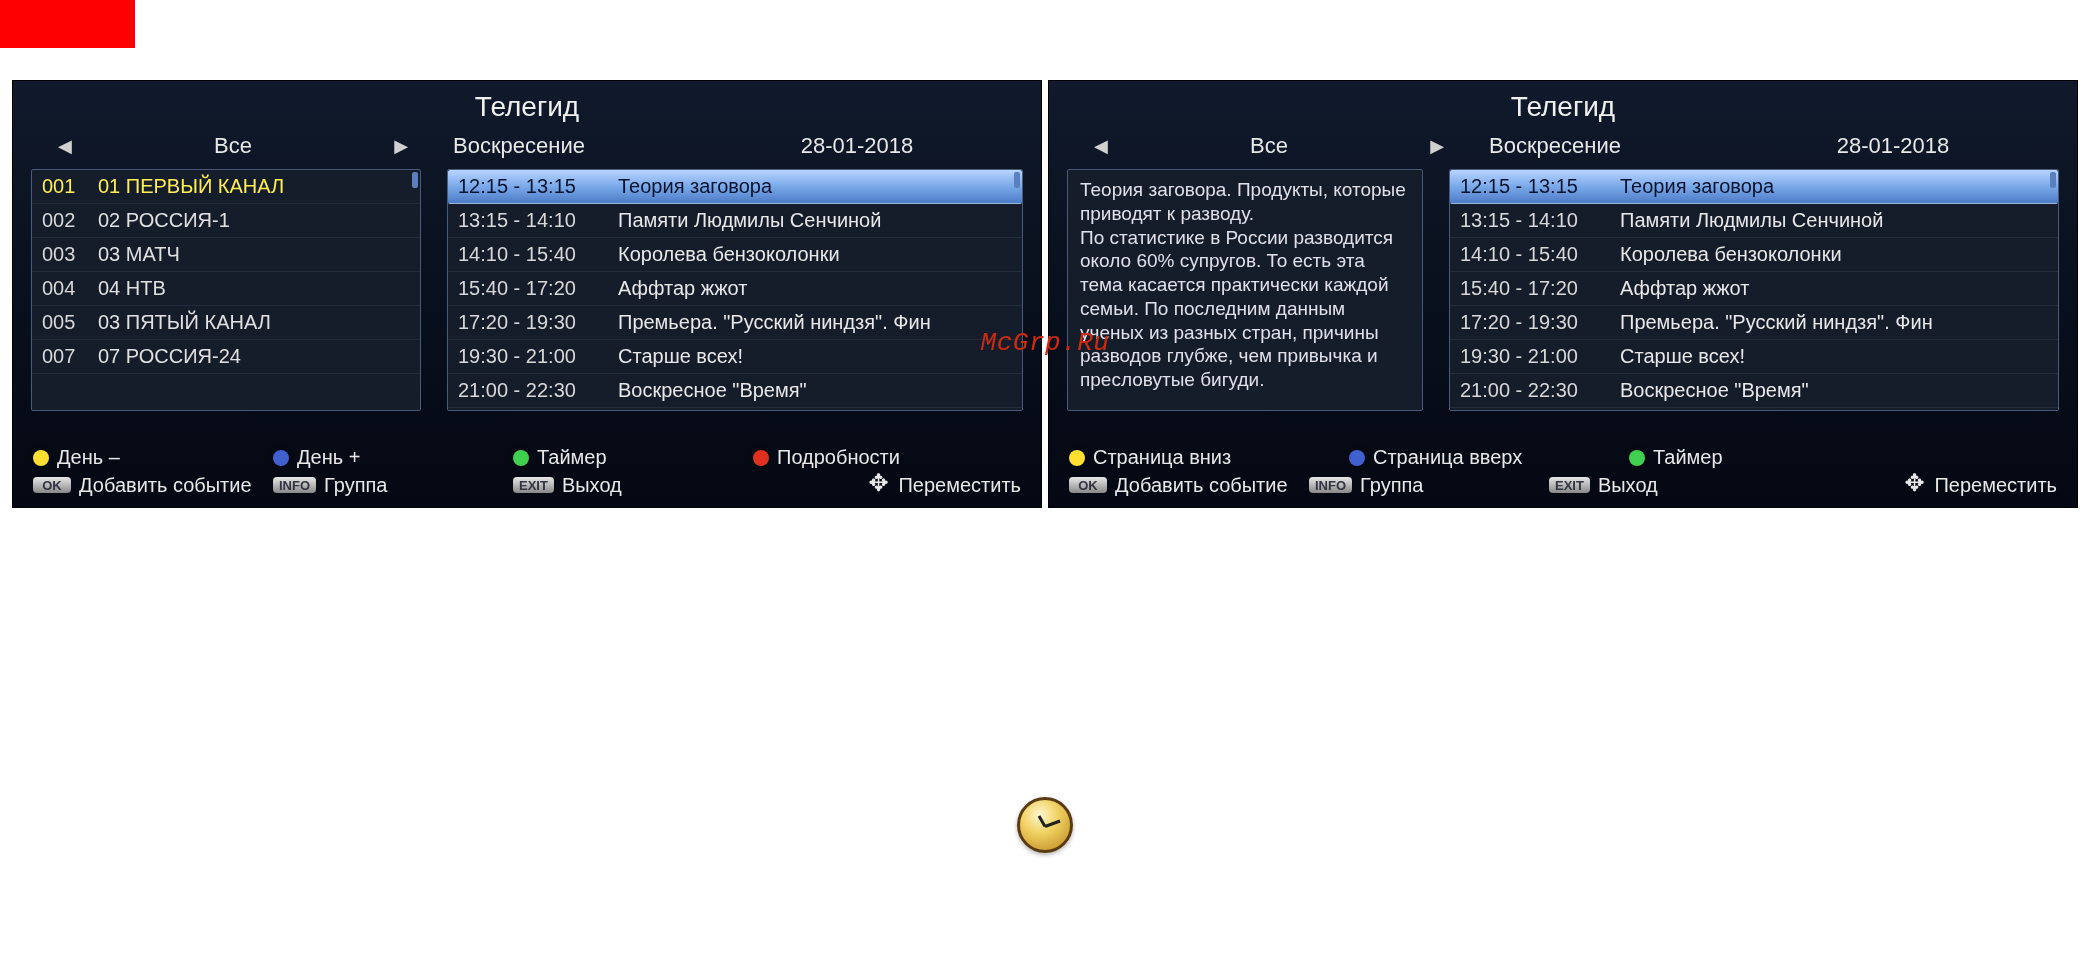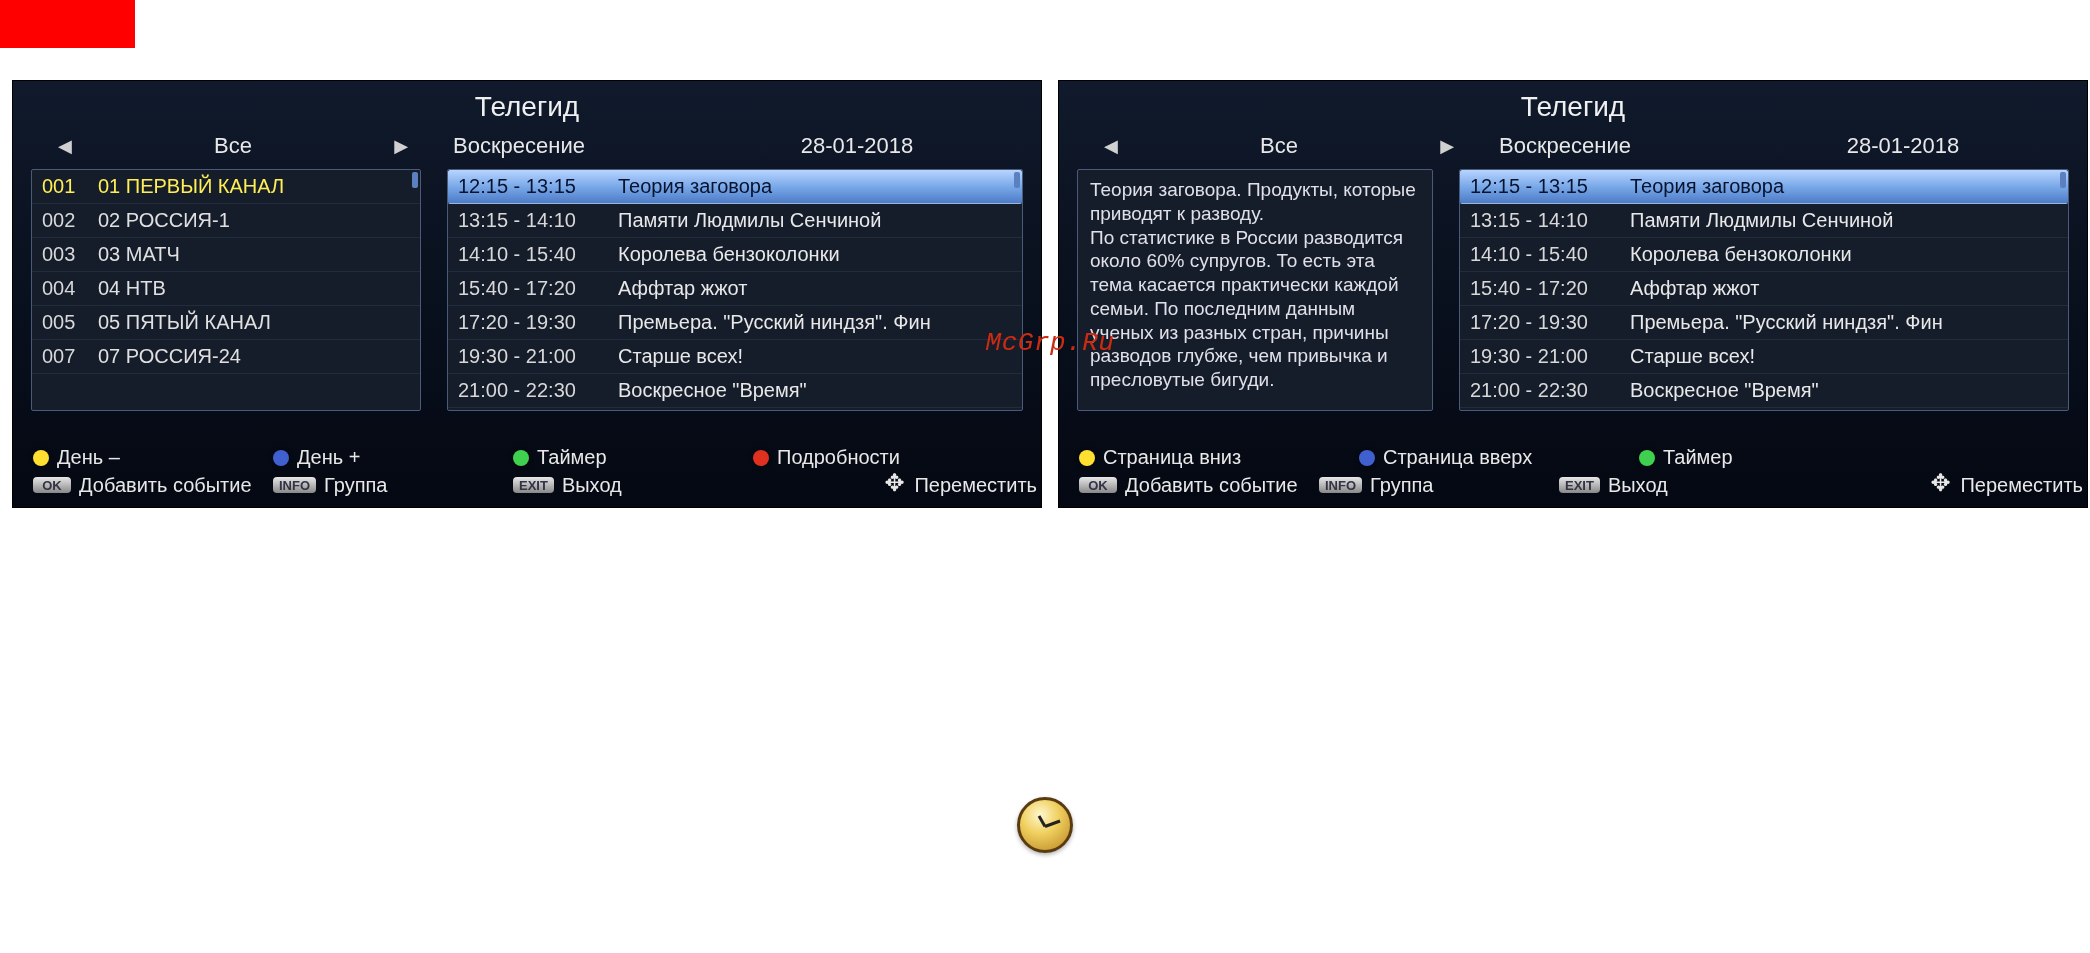--- a/index.html
+++ b/index.html
@@ -16,21 +16,21 @@
     left: 0;
     width: 135px;
     height: 48px;
     background: #ff0000;
   }
   .screens {
     position: absolute;
     top: 80px;
     left: 12px;
     display: flex;
-    gap: 16px;
+    gap: 6px;
   }
   .tv-panel {
     width: 1030px;
     height: 428px;
     background: linear-gradient(180deg, #111a2c 0%, #0a1220 40%, #040812 100%);
     border: 1px solid #000;
     position: relative;
     color: #e8e8e8;
   }
   .title-bar {
@@ -106,21 +106,21 @@
     top: 2px;
     width: 6px;
     height: 16px;
     background: #5a80c0;
     border-radius: 2px;
   }
   .legend {
     position: absolute;
     bottom: 10px;
     left: 20px;
-    right: 4px;
+    right: 20px;
   }
   .legend-row {
     display: flex;
     align-items: center;
     font-size: 20px;
     color: #e8e8e8;
     margin-top: 4px;
     gap: 10px;
   }
   .leg-item { display: flex; align-items: center; min-width: 230px; }
@@ -209,21 +209,21 @@
             <div class="row">
               <span class="ch-num">003</span>
               <span class="ch-name">03 МАТЧ</span>
             </div>
             <div class="row">
               <span class="ch-num">004</span>
               <span class="ch-name">04 НТВ</span>
             </div>
             <div class="row">
               <span class="ch-num">005</span>
-              <span class="ch-name">05 ПЯТЫЙ КАНАЛ</span>
+              <span class="ch-name">03 ПЯТЫЙ КАНАЛ</span>
             </div>
             <div class="row">
               <span class="ch-num">007</span>
               <span class="ch-name">07 РОССИЯ-24</span>
             </div>
           </div>
       </div>
       <div class="box prog-box">
         <div class="scroll-ind"></div>
         <div id="pr-list-left">

